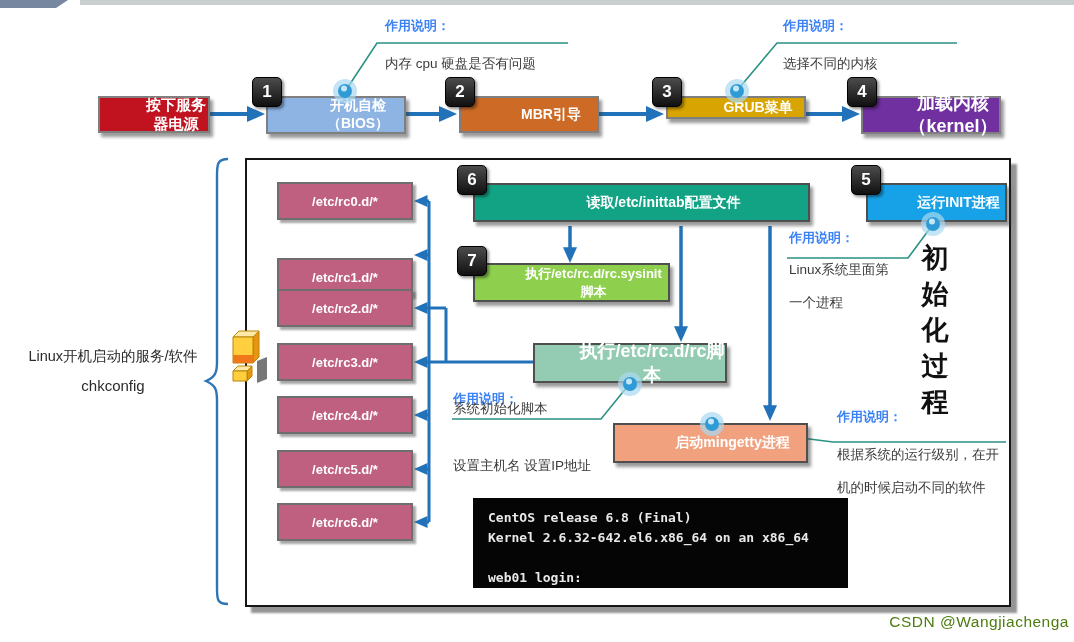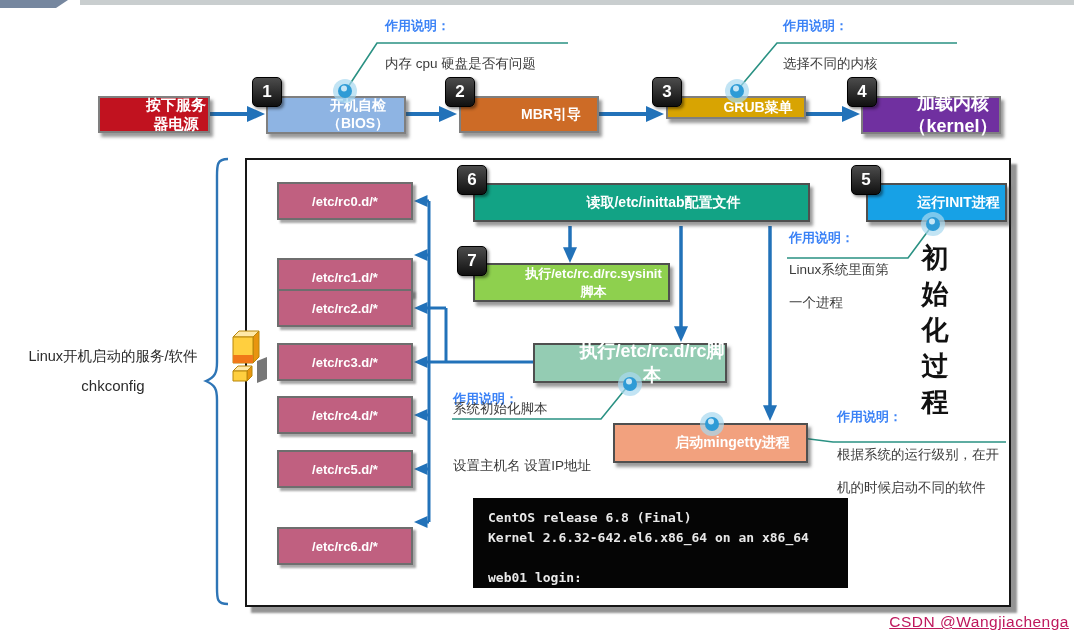--- a/index.html
+++ b/index.html
@@ -25,21 +25,21 @@
   .ann-body{position:absolute;font-size:13.5px;color:#3c3c3c;z-index:5;white-space:nowrap;}
   .wires{position:absolute;left:0;top:0;z-index:2;}
   .overwires{position:absolute;left:0;top:0;z-index:6;pointer-events:none;}
   .caption{position:absolute;color:#2b2b2b;text-align:center;z-index:5;}
   .vchar{width:32px;height:36px;font-size:27px;font-weight:bold;color:#111;text-align:center;line-height:34px;}
   .terminal{position:absolute;left:473px;top:498px;width:375px;height:90px;background:#050505;z-index:3;
             color:#e8e8e8;font-family:"DejaVu Sans Mono","Liberation Mono",monospace;
             font-weight:bold;font-size:13px;padding:10px 0 0 15px;box-sizing:border-box;}
   .tline{height:20px;line-height:20px;white-space:pre;}
   .watermark{position:absolute;left:845px;top:613px;width:224px;text-align:right;
-             font-size:15.5px;color:#be185d;z-index:7;letter-spacing:.5px;text-decoration:underline;}
+             font-size:15.5px;color:#4d7c0f;z-index:7;letter-spacing:.5px;}
   .topbar{position:absolute;left:80px;top:0;width:994px;height:5px;background:#c9cecf;z-index:1;}
 </style>
 </head>
 <body>
 
 <div class="stage">
 
   <div class="topbar"></div>
 
   <div class="bigbox"></div>
@@ -140,21 +140,21 @@
     </div>
   <div class="rcbox" style="top:343px;">
       <span>/etc/rc3.d/*</span>
     </div>
   <div class="rcbox" style="top:396px;">
       <span>/etc/rc4.d/*</span>
     </div>
   <div class="rcbox" style="top:450px;">
       <span>/etc/rc5.d/*</span>
     </div>
-  <div class="rcbox" style="top:527px;">
+  <div class="rcbox" style="top:503px;">
       <span>/etc/rc6.d/*</span>
     </div>
 
   <svg class="abs" style="left:227px;top:327px;z-index:5;" width="44" height="58" viewBox="0 0 44 58">
     <polygon points="30,34 40,30 40,52 30,56" fill="#4a4a4a" opacity="0.75"></polygon>
     <polygon points="6,10 12,4 32,4 26,10" fill="#ffe9a8" stroke="#b8860b" stroke-width="1"></polygon>
     <polygon points="26,10 32,4 32,30 26,36" fill="#e8950f" stroke="#b8860b" stroke-width="1"></polygon>
     <polygon points="6,10 26,10 26,36 6,36" fill="#ffcf3f" stroke="#b8860b" stroke-width="1"></polygon>
     <polygon points="6,28 26,28 26,36 6,36" fill="#f07818"></polygon>
     <polygon points="6,44 11,39 25,39 20,44" fill="#ffe9a8" stroke="#b8860b" stroke-width="1"></polygon>

